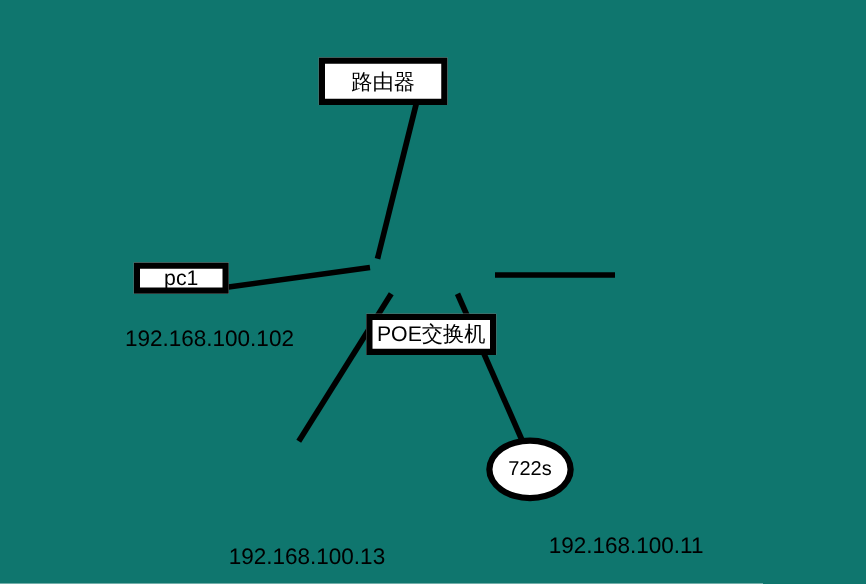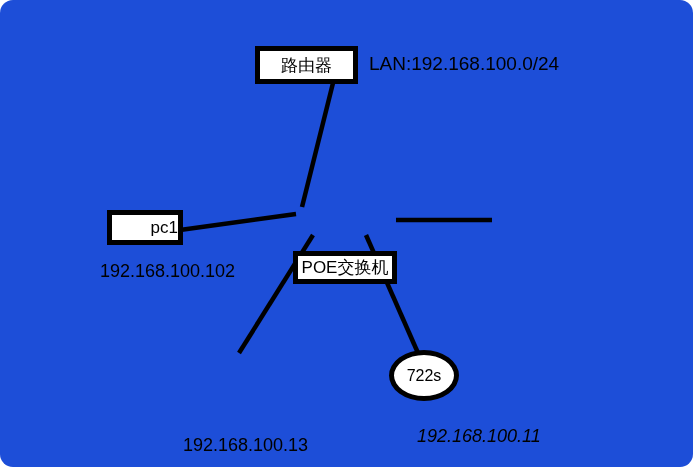--- a/index.html
+++ b/index.html
@@ -5,24 +5,23 @@
   html, body {
     margin: 0;
     padding: 0;
     background: #ffffff;
     font-family: "Liberation Sans", sans-serif;
   }
   .canvas {
     position: relative;
     width: 693px;
     height: 467px;
-    background: #1d4ed8;
+    background: #0f766e;
     overflow: hidden;
     color: #000000;
-    border-radius: 13px;
   }
   svg.edges {
     position: absolute;
     left: 0;
     top: 0;
     width: 693px;
     height: 467px;
   }
   svg.edges line {
     stroke: #000000;
@@ -39,35 +38,35 @@
     justify-content: center;
     white-space: nowrap;
   }
   .node.rect { font-size: 17px; }
   .node.ellipse {
     border-radius: 50%;
     font-size: 16px;
   }
   #node-router { left: 255px; top: 46px;  width: 103px; height: 38px; }
   #node-poe    { left: 293px; top: 203px; width: 104px; height: 33px; margin-top: 48px; }
-  #node-pc1    { left: 107px; top: 210px; width: 76px;  height: 35px; justify-content: flex-end; }
+  #node-pc1    { left: 107px; top: 210px; width: 76px;  height: 25px; }
   #node-ac     { left: 488px; top: 203px; width: 85px;  height: 35px; font-size: 16px; }
   #node-712c   { left: 196px; top: 348px; width: 78px;  height: 53px; }
   #node-722s   { left: 389px; top: 350px; width: 70px;  height: 51px; }
   .annotation {
     position: absolute;
     font-size: 18px;
     white-space: nowrap;
     color: #000000;
   }
   #ann-lan   { left: 369px; top: 53px; font-size: 19px; }
   #ann-pc1   { left: 100px; top: 261px; }
   #ann-ac    { left: 507px; top: 247px; }
   #ann-712c  { left: 183px; top: 435px; }
-  #ann-722s  { left: 417px; top: 426px; font-style: italic; }
+  #ann-722s  { left: 439px; top: 426px; }
 </style>
 </head>
 <body>
 
 <div class="canvas">
 
   <svg class="edges" viewBox="0 0 693 467" xmlns="http://www.w3.org/2000/svg">
     <line x1="333" y1="83" x2="302" y2="207"></line>
     <line x1="180" y1="230" x2="296" y2="214"></line>
     <line x1="396" y1="220" x2="492" y2="220"></line>
@@ -86,21 +85,20 @@
   <div id="node-pc1" class="node rect">
     <span>pc1</span>
   </div>
 
 
 
   <div id="node-722s" class="node ellipse">
     <span>722s</span>
   </div>
 
-  <div id="ann-lan" class="annotation">LAN:192.168.100.0/24</div>
 
   <div id="ann-pc1" class="annotation">192.168.100.102</div>
 
 
   <div id="ann-712c" class="annotation">192.168.100.13</div>
 
   <div id="ann-722s" class="annotation">192.168.100.11</div>
 
 </div>
 

